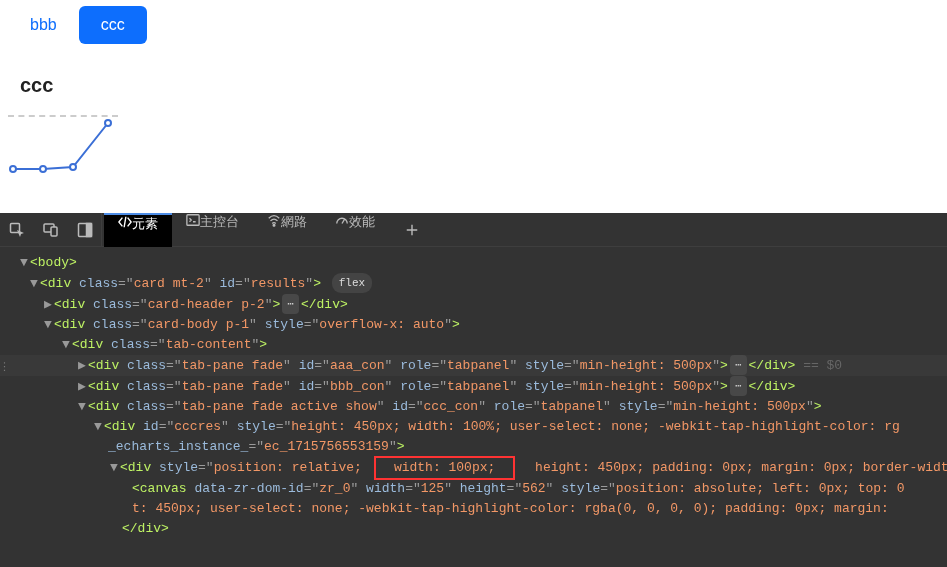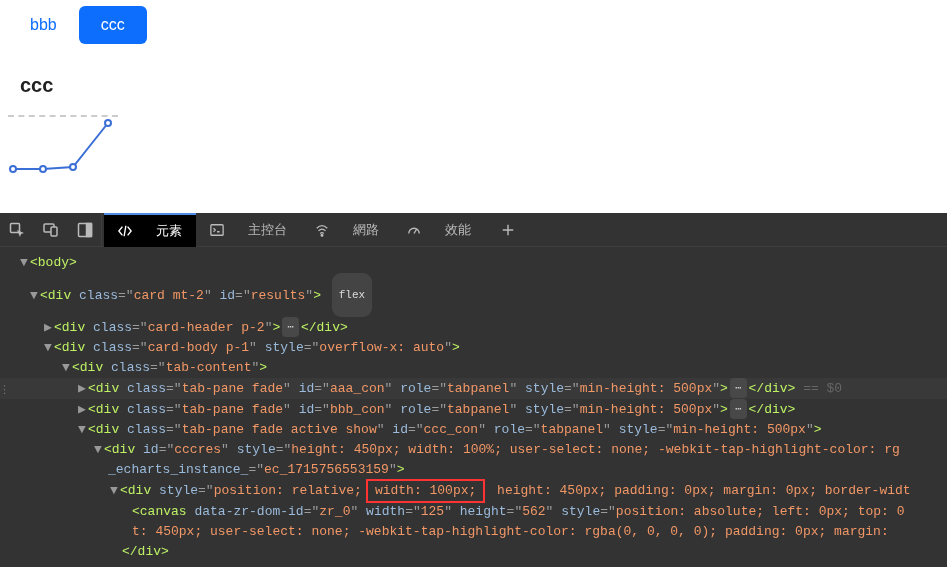--- a/index.html
+++ b/index.html
@@ -9,37 +9,37 @@
   .tab.active { background: #0d6efd; color: #fff; border-radius: 6px; }
   .content { padding: 8px 20px 8px 20px; }
   .content h3 { font-size: 20px; font-weight: 700; color: #222; margin-top: 22px; margin-bottom: 18px; }
   .chart-area { width: 110px; height: 90px; margin-left: -12px; position: relative; border-top: 2px dashed #ccc; margin-top: 10px; }
   .chart-area svg { position: absolute; top: -2px; left: 0; }
   .devtools { flex: 1; background: #333333; color: #ddd; font-family: Consolas, "Courier New", monospace; font-size: 13px; display: flex; flex-direction: column; }
   .dt-toolbar { display: flex; align-items: center; height: 34px; border-bottom: 1px solid #3e3e3e; background: #333333; }
   .dt-btn { width: 34px; height: 34px; display: flex; align-items: center; justify-content: center; color: #bbb; cursor: pointer; }
   .dt-btn svg { display: block; }
   .dt-btn.sep { border-right: 1px solid #3e3e3e; margin-right: 2px; }
-  .dt-tab { display: flex; align-items: center; gap: 24px; padding: 0 14px; height: 34px; color: #bbb; cursor: pointer; font-family: -apple-system, "Segoe UI", sans-serif; font-size: 13px; }
+  .dt-tab { display: flex; align-items: flex-start; gap: 0; padding: 0 14px; height: 34px; color: #bbb; cursor: pointer; font-family: -apple-system, "Segoe UI", sans-serif; font-size: 13px; }
   .dt-tab.active { background: #000; color: #fff; border-top: 2px solid #4e8de6; height: 34px; margin-top: 0; }
   .dt-tab .ic { display: flex; }
   .dt-add { margin-left: 6px; }
   .dom-tree { flex: 1; padding: 6px 0 0 0; overflow: hidden; line-height: 20px; }
   .ln { white-space: nowrap; padding-left: 4px; }
   .tw { display: inline-block; width: 12px; text-align: center; color: #999; cursor: pointer; user-select: none; }
   .ind { display: inline-block; }
   .tagc { color: #bef264; }
   .attr { color: #9b9b9b; }
   .attr-n { color: #9bbbdc; }
   .attr-v { color: #f29766; }
-  .pill { display: inline-block; background: #444; color: #ddd; border-radius: 9px; font-size: 11px; padding: 12px 7px; margin: 0 3px; vertical-align: 1px; }
+  .pill { display: inline-block; background: #444; color: #ddd; border-radius: 9px; font-size: 11px; padding: 0 7px; margin: 0 3px; vertical-align: 1px; }
   .pill2 { display: inline-block; background: #484848; color: #ccc; border-radius: 4px; font-size: 11px; padding: 0 5px; margin: 0 2px; vertical-align: 1px; }
   .ln.sel { background: rgba(255,255,255,0.03); }
   .hint { color: #666; }
-  .redbox { border: 2px solid #f33; padding: 0 7px; margin: -1px 4px; display: inline-block; }
+  .redbox { border: 2px solid #f33; padding: 0 18px; margin: -1px 12px; display: inline-block; }
   .row-wrap { position: relative; }
   .dots-left { position:absolute; left:-1px; top:2px; color:#777; font-size:11px; letter-spacing:1px;}
 </style>
 </head>
 <body>
 
 <div class="tabs">
   <div class="tab">bbb</div>
   <div class="tab active">ccc</div>
 </div>

